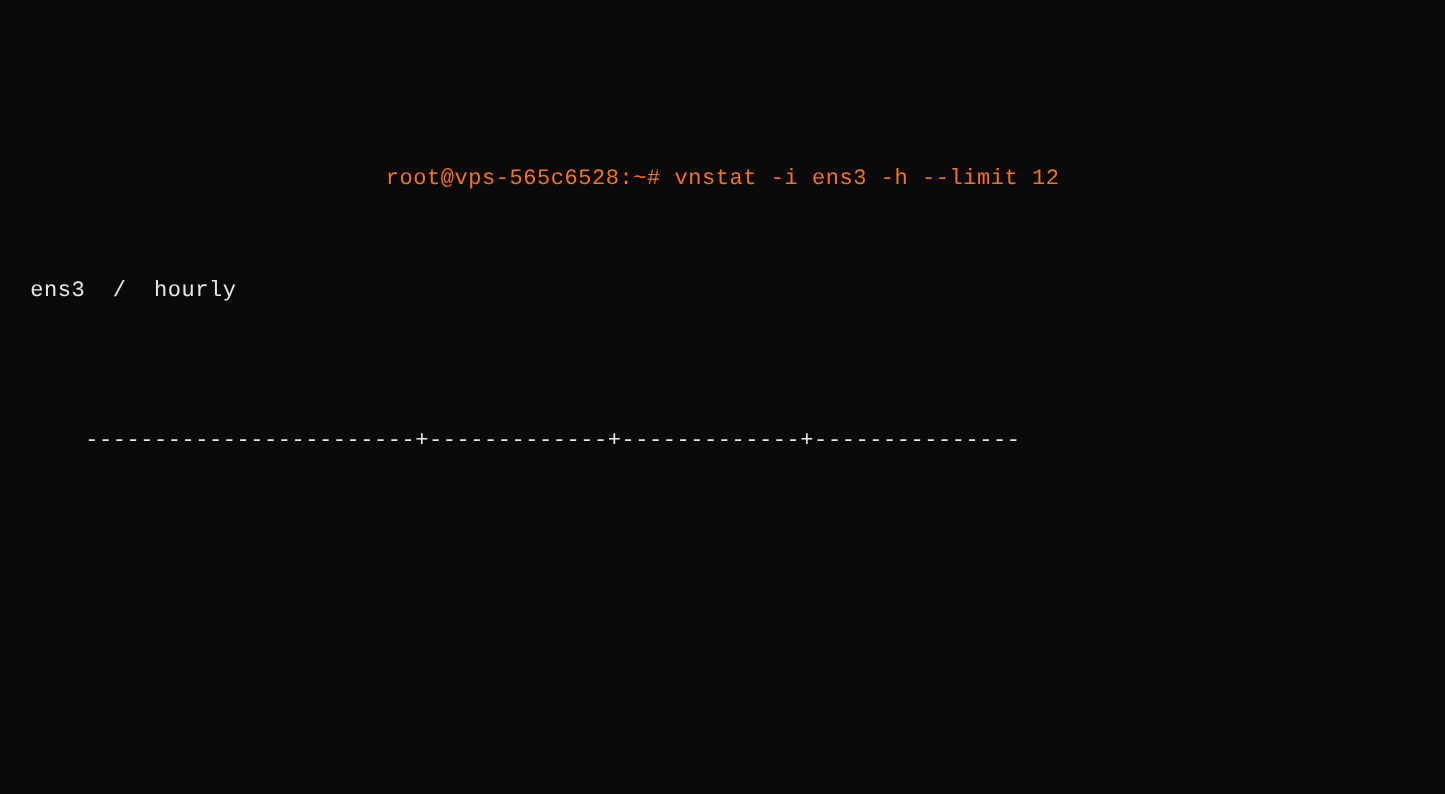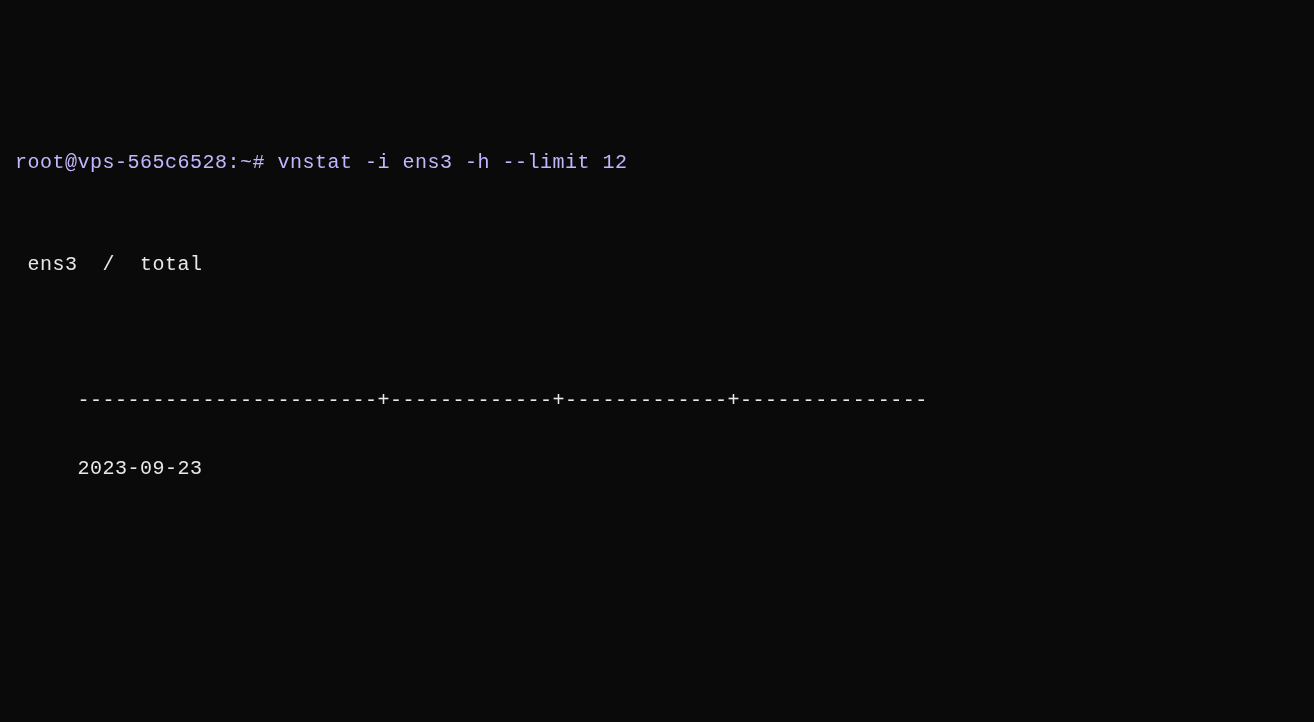--- a/index.html
+++ b/index.html
@@ -11,37 +11,37 @@
       background-color: #0a0a0a;
       color: #e8e8e8;
       font-family: 'Menlo', 'Monaco', 'Consolas', 'Courier New', monospace;
       font-size: 20px;
       line-height: 1.7;
       padding: 10px 15px;
       white-space: pre;
       letter-spacing: 0.5px;
     }
     .prompt {
-      color: #c4b5fd;
+      color: #f97316;
+      text-align: center;
     }
     .output {
       color: #e8e8e8;
     }
   </style>
 </head>
 <body>
 
 
 
 <div class="prompt">root@vps-565c6528:~# vnstat -i ens3 -h --limit 12</div>
 <div class="output">
-<div> ens3  /  total</div>
+<div> ens3  /  hourly</div>
 <div> </div>
 <div>     ------------------------+-------------+-------------+---------------</div>
-<div>     2023-09-23</div>
 
 
 
 
 
 
 
 
 
 

